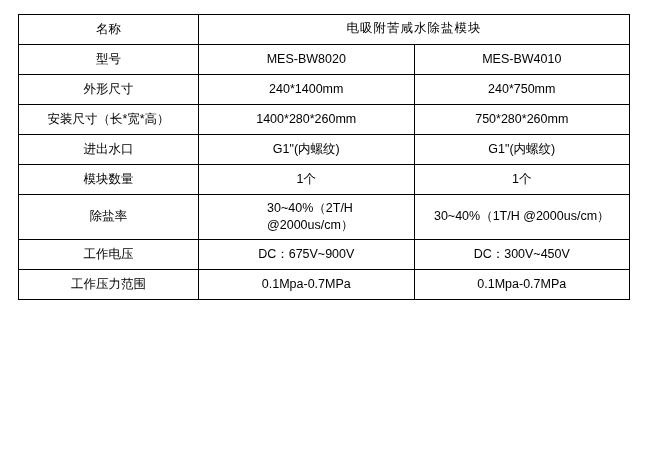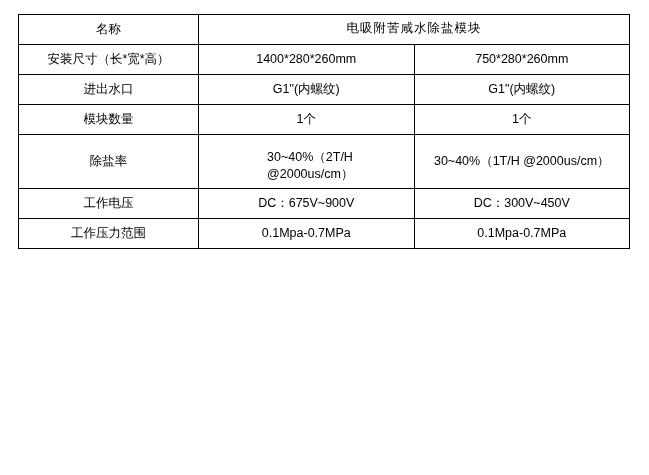--- a/index.html
+++ b/index.html
@@ -43,32 +43,41 @@
     width: 216px;
   }
   td.merged {
     letter-spacing: 1px;
     font-family: Liberation Mono, monospace;
   }
   .cell-multiline {
     text-align: left;
     display: inline-block;
     padding-left: 8px;
-    margin-top: 9px;
   }
 </style>
 </head>
 <body>
 
 <div id="spec-table-wrap">
   <table class="spec">
     <tbody>
       <tr>
         <td class="col-label">名称</td>
         <td class="merged" colspan="2">电吸附苦咸水除盐模块</td>
+      </tr>
+      <tr>
+        <td class="col-label">型号</td>
+        <td class="col-a">MES-BW8020</td>
+        <td class="col-b">MES-BW4010</td>
+      </tr>
+      <tr>
+        <td class="col-label">外形尺寸</td>
+        <td class="col-a">240*1400mm</td>
+        <td class="col-b">240*750mm</td>
       </tr>
       <tr>
         <td class="col-label">安装尺寸（长*宽*高）</td>
         <td class="col-a">1400*280*260mm</td>
         <td class="col-b">750*280*260mm</td>
       </tr>
       <tr>
         <td class="col-label">进出水口</td>
         <td class="col-a">G1"(内螺纹)</td>
         <td class="col-b">G1"(内螺纹)</td>

